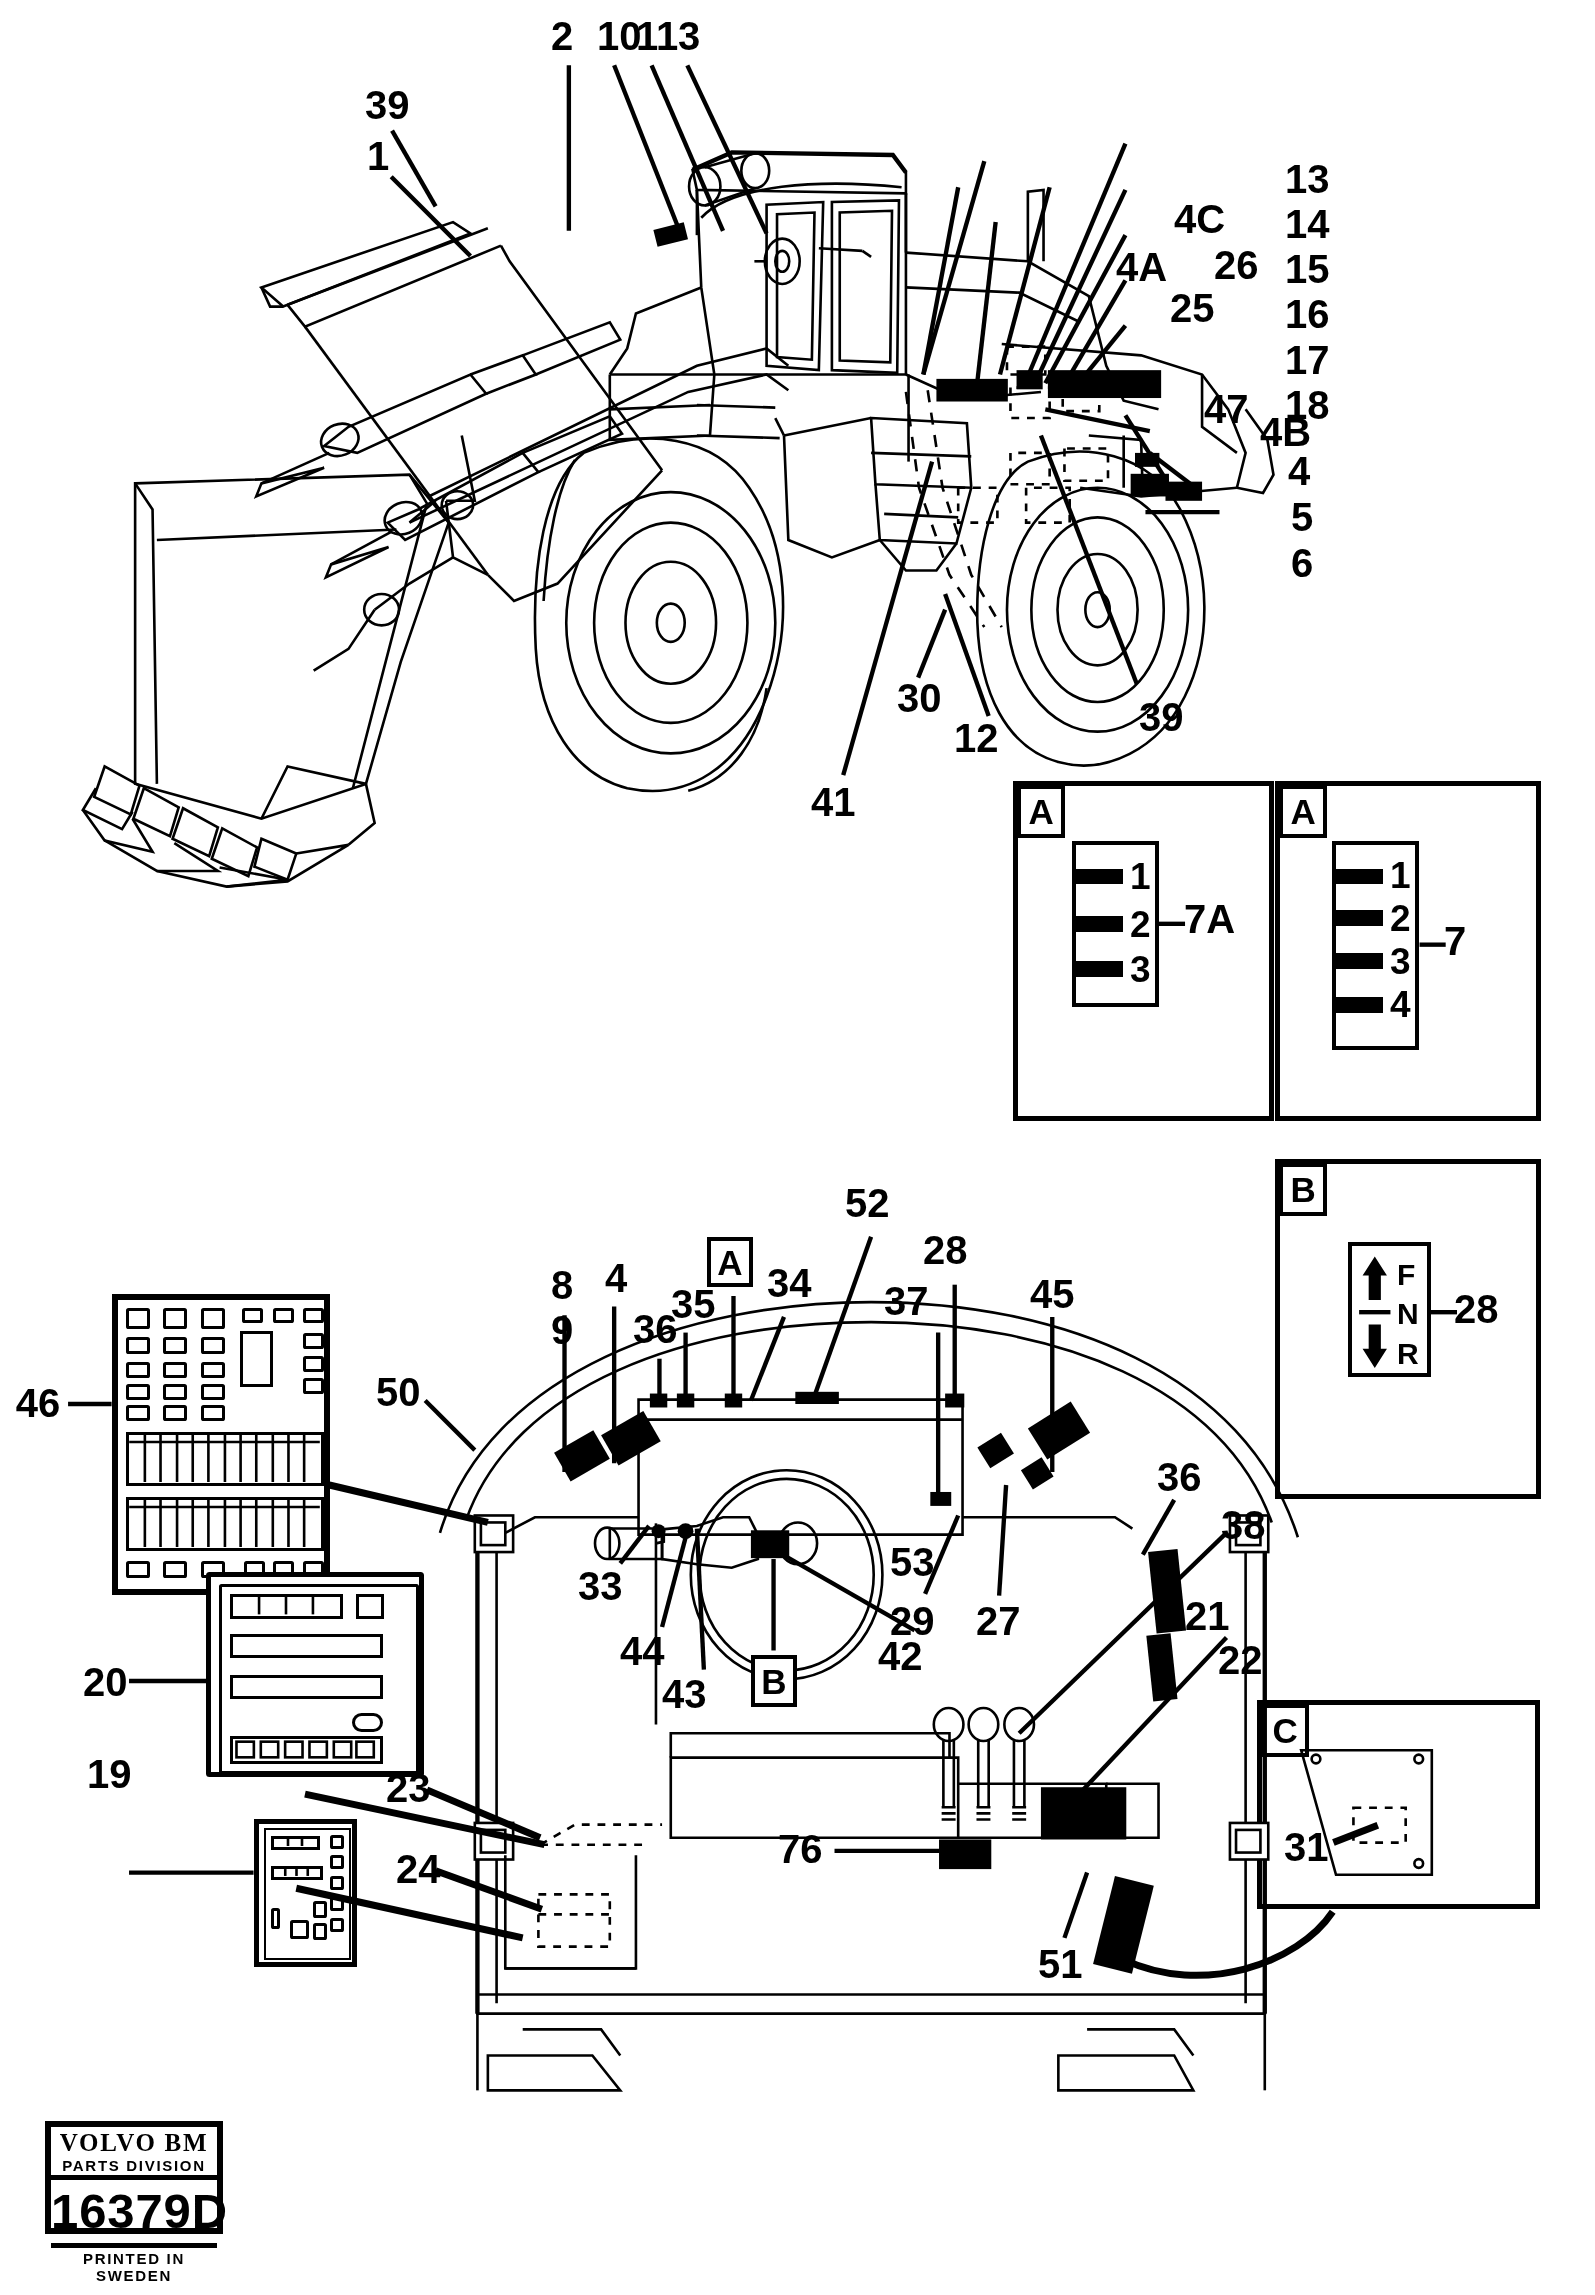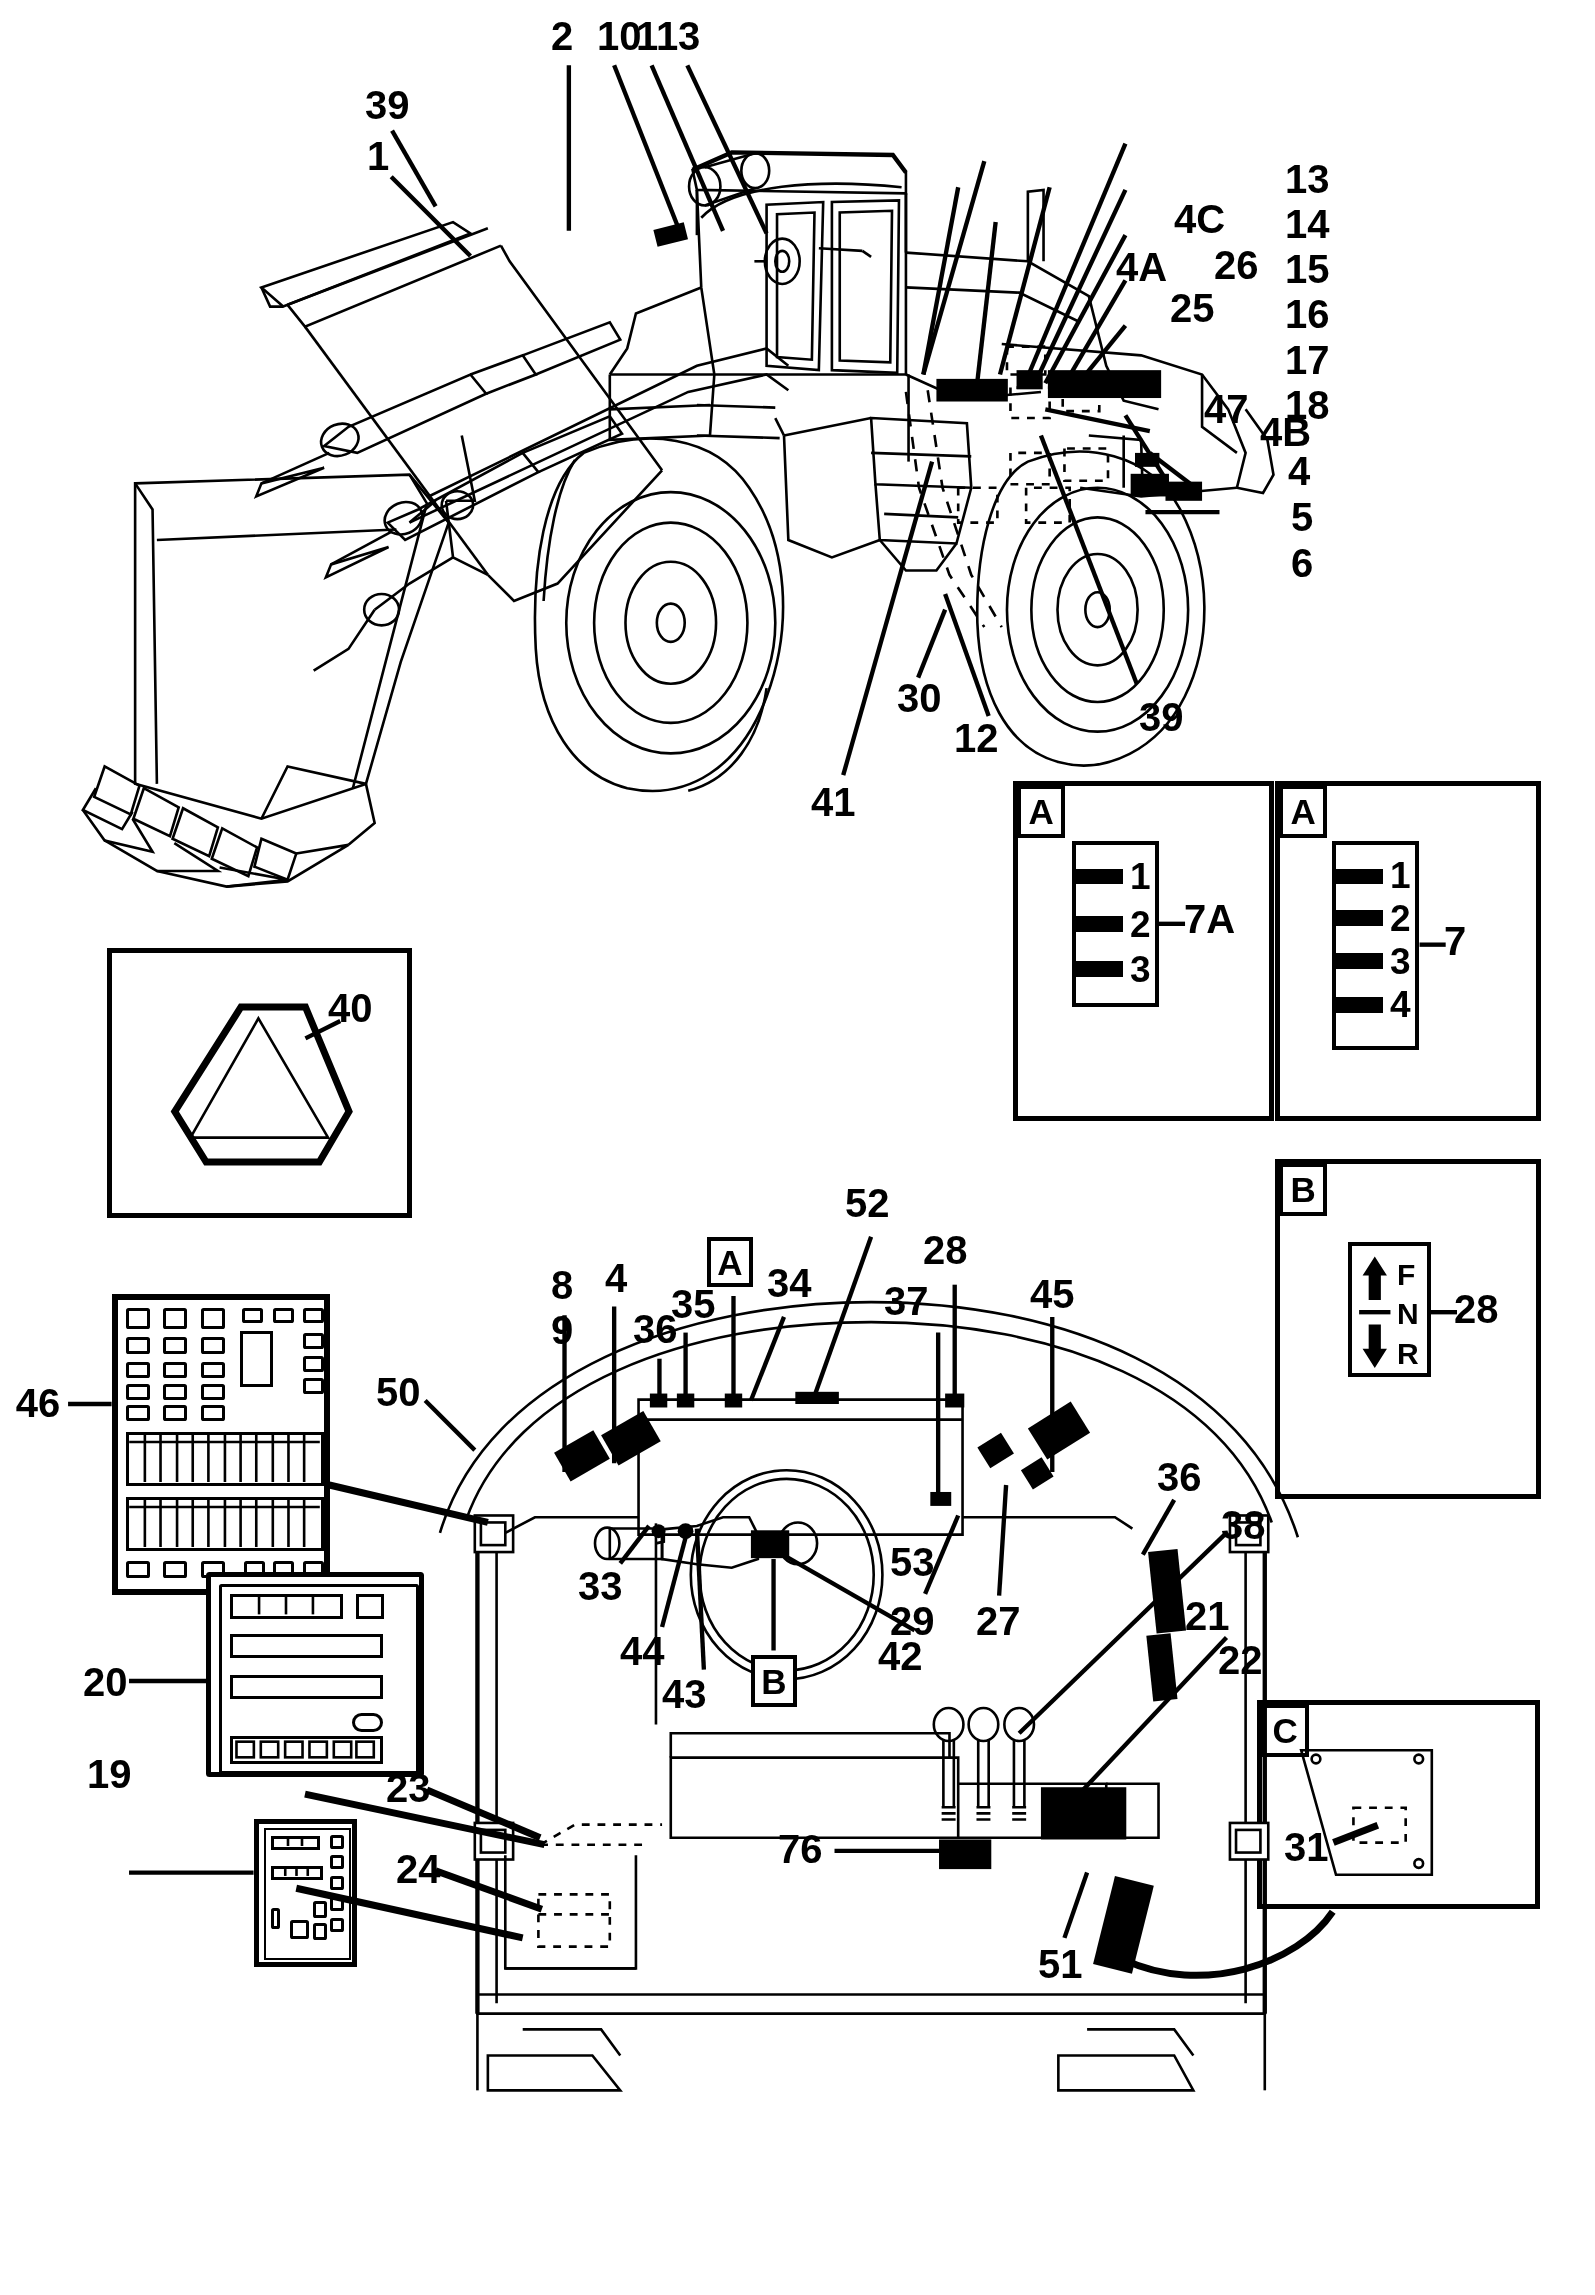--- a/index.html
+++ b/index.html
@@ -309,28 +309,20 @@
       <circle class="ln thin nofill" cx="180" cy="182" r="5"></circle>
       <path class="ln thin dashs" d="M105,118 L165,118 L165,158 L105,158 Z"></path>
       <path class="ln thick" d="M82,158 L133,138"></path>
     </svg>
     <div class="lbl" style="left:22px;top:122px">31</div>
   </div>
   <svg width="1595" height="2295" viewBox="0 0 1831 2635">
     <path class="ln thick" d="M1290,2250 C1380,2292 1490,2255 1530,2195"></path>
   </svg>
 
-  <div class="panel" style="left:107px;top:948px;width:305px;height:270px">
-    <svg width="305" height="270" viewBox="0 0 350 310">
-      <path class="ln thick" d="M148,62 L222,62 L272,182 L238,240 L108,240 L72,182 Z"></path>
-      <path class="ln thin" d="M168,75 L248,212 L90,212 Z"></path>
-      <path class="ln med" d="M222,98 L262,78"></path>
-    </svg>
-    <div class="lbl" style="left:216px;top:35px">40</div>
-  </div>
 
   <div class="fusebox" style="left:112px;top:1294px;width:218px;height:301px">
 
     <div class="fcell" style="left:7.8px;top:7.8px;width:24.4px;height:21px"></div>
     <div class="fcell" style="left:45px;top:7.8px;width:24.4px;height:21px"></div>
     <div class="fcell" style="left:83px;top:7.8px;width:24.4px;height:21px"></div>
     <div class="fcell" style="left:124px;top:7.8px;width:21px;height:15.7px"></div>
     <div class="fcell" style="left:155px;top:7.8px;width:21px;height:15.7px"></div>
     <div class="fcell" style="left:185px;top:7.8px;width:21px;height:15.7px"></div>
 
@@ -613,15 +605,23 @@
   <div class="lbl" style="left:1157px;top:1457px">36</div>
   <div class="lbl" style="left:1221px;top:1505px">38</div>
   <div class="lbl" style="left:1185px;top:1596px">21</div>
   <div class="lbl" style="left:1218px;top:1640px">22</div>
   <div class="lbl" style="left:778px;top:1829px">76</div>
   <div class="lbl" style="left:1038px;top:1944px">51</div>
 
   <div class="boxletter" style="left:707px;top:1237px;width:38px;height:42px">A</div>
   <div class="boxletter" style="left:751px;top:1655px;width:38px;height:44px">B</div>
 
+  <div id="logo" style="left:45px;top:2121px;width:178px;height:113px">
+    <div class="row">
+      <div class="brand">VOLVO BM</div>
+      <div class="sub">PARTS DIVISION</div>
+    </div>
+    <div class="num">16379D</div>
+    <div class="printed">PRINTED IN SWEDEN</div>
+  </div>
 
 </div>
 
 
 </body></html>

